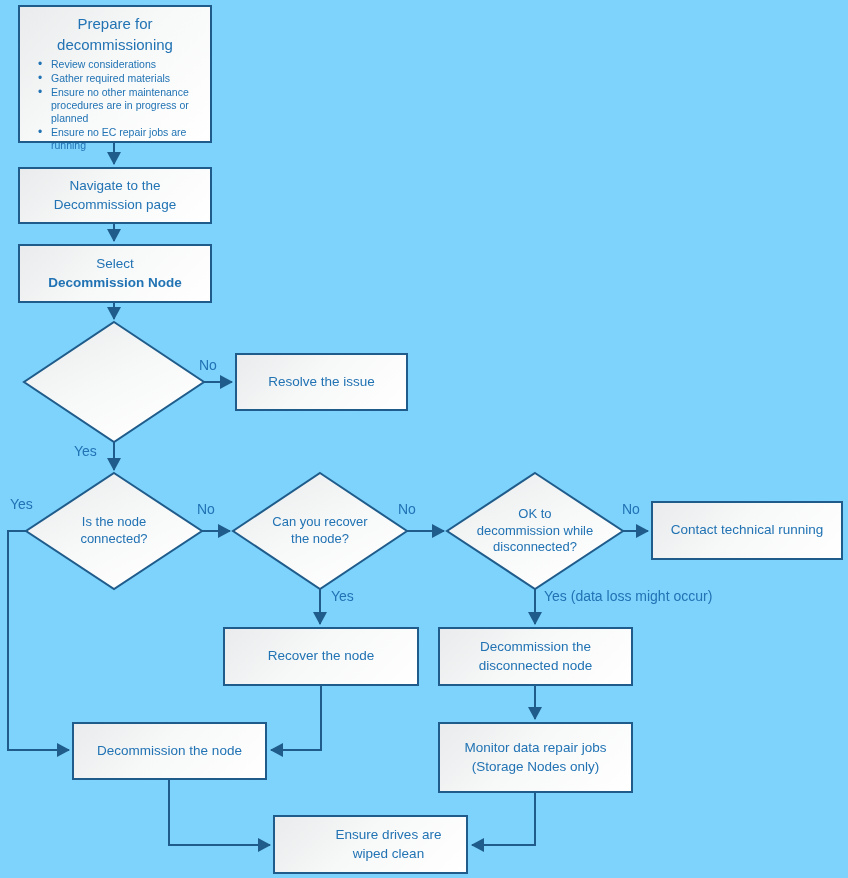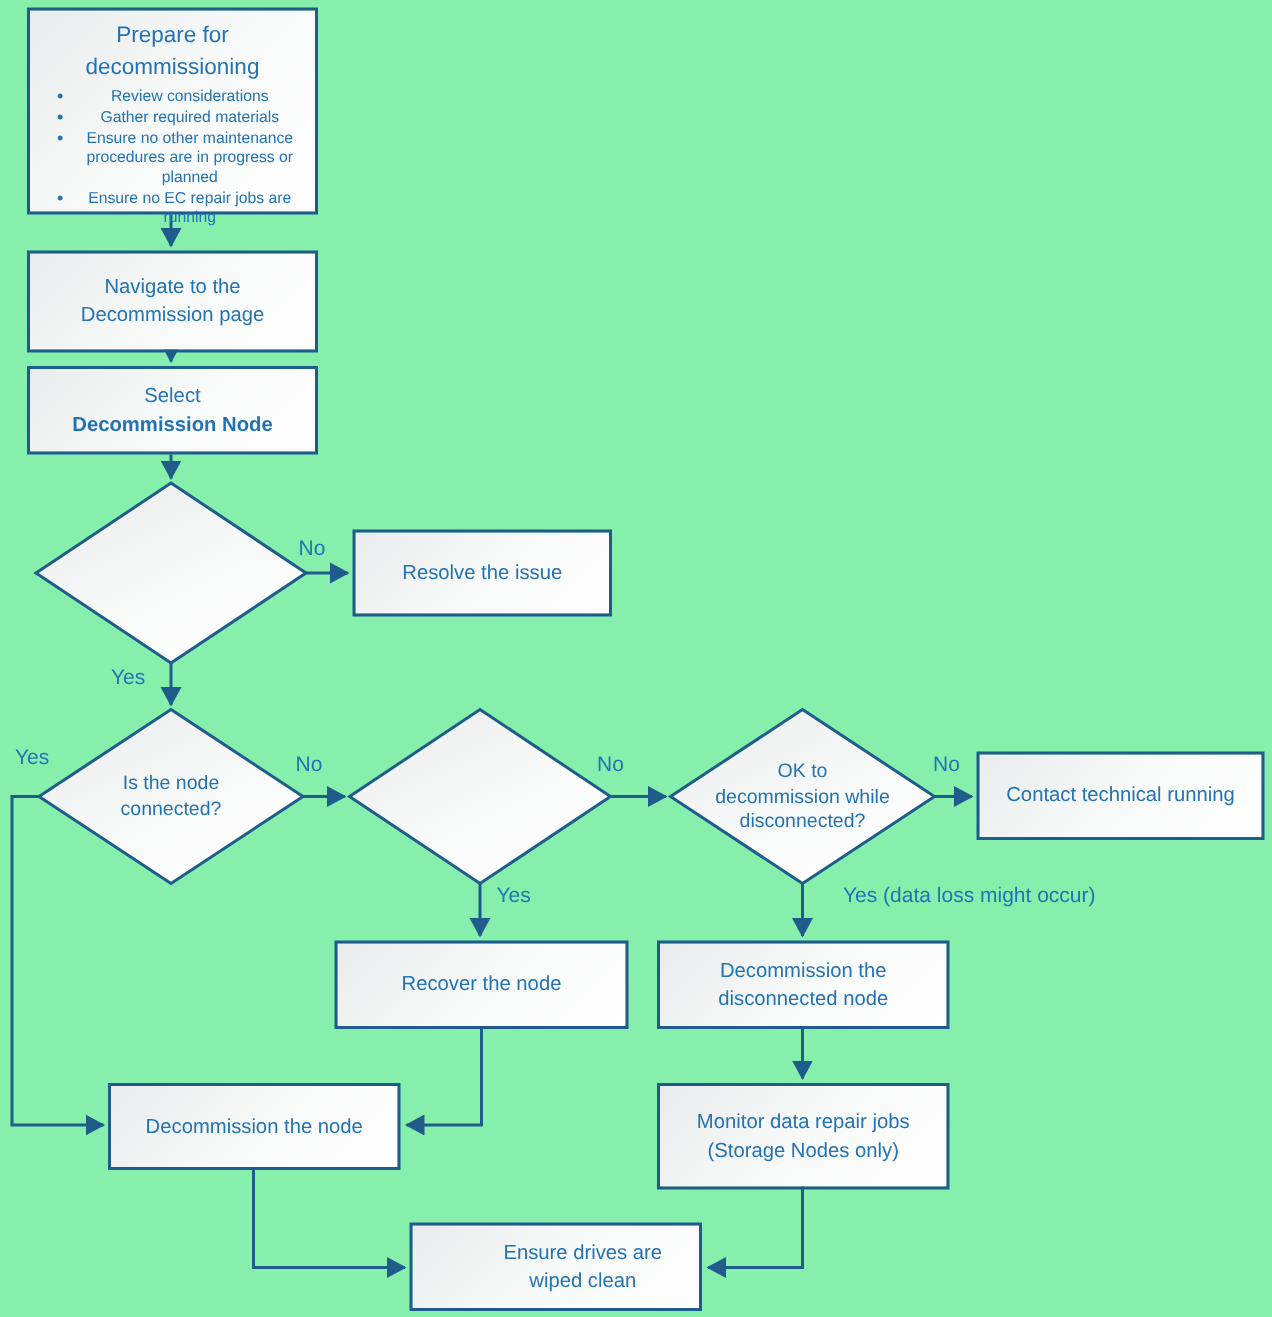--- a/index.html
+++ b/index.html
@@ -1,17 +1,17 @@
 <!DOCTYPE html>
 <html><head>
 <meta charset="utf-8">
 <style>
   html,body{margin:0;padding:0;background:#ffffff;}
   body{font-family:"Liberation Sans", sans-serif;}
-  #canvas{position:relative;width:848px;height:878px;background:#86efac;overflow:hidden;}
+  #canvas{position:relative;width:848px;height:878px;background:#7dd3fc;overflow:hidden;}
   svg.layer{position:absolute;left:0;top:0;width:848px;height:878px;}
 
   .node{
     position:absolute;
     box-sizing:border-box;
     border:2px solid #1f5c8b;
     background:linear-gradient(135deg,#e9ebec 0%,#f7f8f8 45%,#ffffff 100%);
     display:flex;align-items:center;justify-content:center;
     text-align:center;
     color:#2173b4;
@@ -35,21 +35,21 @@
   }
 
   
   #box-prepare{
     flex-direction:column;justify-content:flex-start;
     padding:6px 8px 4px 8px;
   }
   #box-prepare .title{font-size:15px;line-height:1.4;text-align:center;width:170px;margin:0 auto;}
   #box-prepare ul{
     margin:3px 0 0 0;padding:0 0 0 10px;list-style:none;
-    text-align:center;font-size:10.5px;line-height:1.24;width:100%;box-sizing:border-box;
+    text-align:left;font-size:10.5px;line-height:1.24;width:100%;box-sizing:border-box;
   }
   #box-prepare li{position:relative;padding-left:13px;margin:0 0 1px 0;}
   #box-prepare li::before{content:"\2022";position:absolute;left:0;top:-1px;font-size:12px;}
 
   .bold{font-weight:bold;}
 </style>
 </head>
 <body>
 
 <div id="canvas">
@@ -95,21 +95,21 @@
   <div class="node" id="box-prepare" style="left:18px;top:5px;width:194px;height:138px;">
     <div class="title">Prepare for decommissioning</div>
     <ul>
       <li>Review considerations</li>
       <li>Gather required materials</li>
       <li>Ensure no other maintenance procedures are in progress or planned</li>
       <li>Ensure no EC repair jobs are running</li>
     </ul>
   </div>
 
-  <div class="node" style="left:18px;top:167px;width:194px;height:68px;">
+  <div class="node" style="left:18px;top:167px;width:194px;height:57px;">
     <div class="node-label">Navigate to the
 Decommission page</div>
   </div>
 
   <div class="node" style="left:18px;top:244px;width:194px;height:59px;flex-direction:column;">
     <div>Select</div>
     <div class="bold">Decommission Node</div>
   </div>
 
   <div class="node" style="left:235px;top:353px;width:173px;height:58px;">
@@ -138,26 +138,28 @@
 (Storage Nodes only)</div>
   </div>
 
   <div class="node" style="left:273px;top:815px;width:195px;height:59px;padding-left:36px;">
     <div class="node-label">Ensure drives are
 wiped clean</div>
   </div>
 
   <div class="diamond-label" style="left:54px;top:501px;width:120px;height:60px;">Is the node
 connected?</div>
+  <div class="diamond-label" style="left:255px;top:501px;width:130px;height:60px;">Can you recover
+the node?</div>
   <div class="diamond-label" style="left:455px;top:496px;width:160px;height:70px;">OK to
 decommission while
 disconnected?</div>
 
   <div class="edge-label" style="left:199px;top:357px;">No</div>
   <div class="edge-label" style="left:74px;top:443px;">Yes</div>
   <div class="edge-label" style="left:10px;top:496px;">Yes</div>
   <div class="edge-label" style="left:197px;top:501px;">No</div>
   <div class="edge-label" style="left:398px;top:501px;">No</div>
   <div class="edge-label" style="left:331px;top:588px;">Yes</div>
   <div class="edge-label" style="left:622px;top:501px;">No</div>
-  <div class="edge-label" style="left:544px;top:588px;margin-left:18px;">Yes (data loss might occur)</div>
+  <div class="edge-label" style="left:544px;top:588px;">Yes (data loss might occur)</div>
 
 </div>
 
 </body></html>

